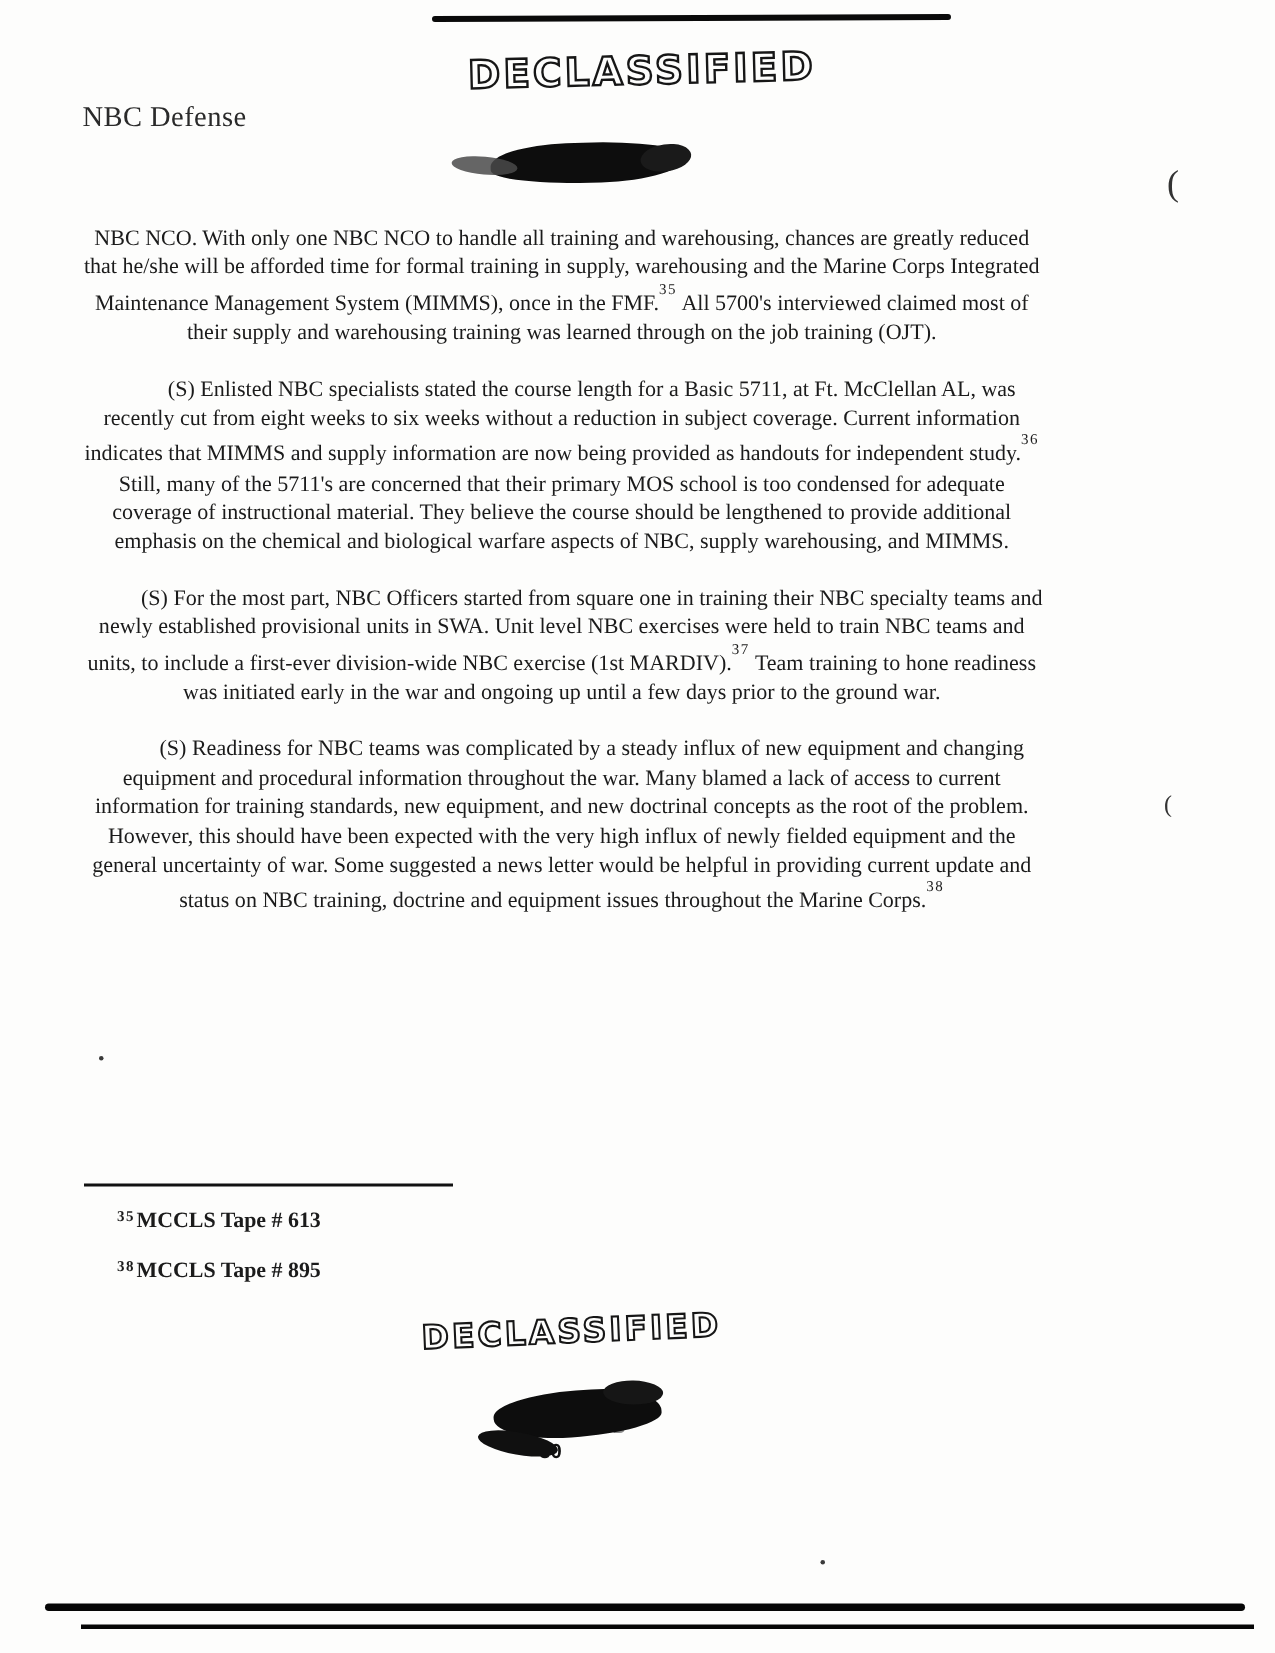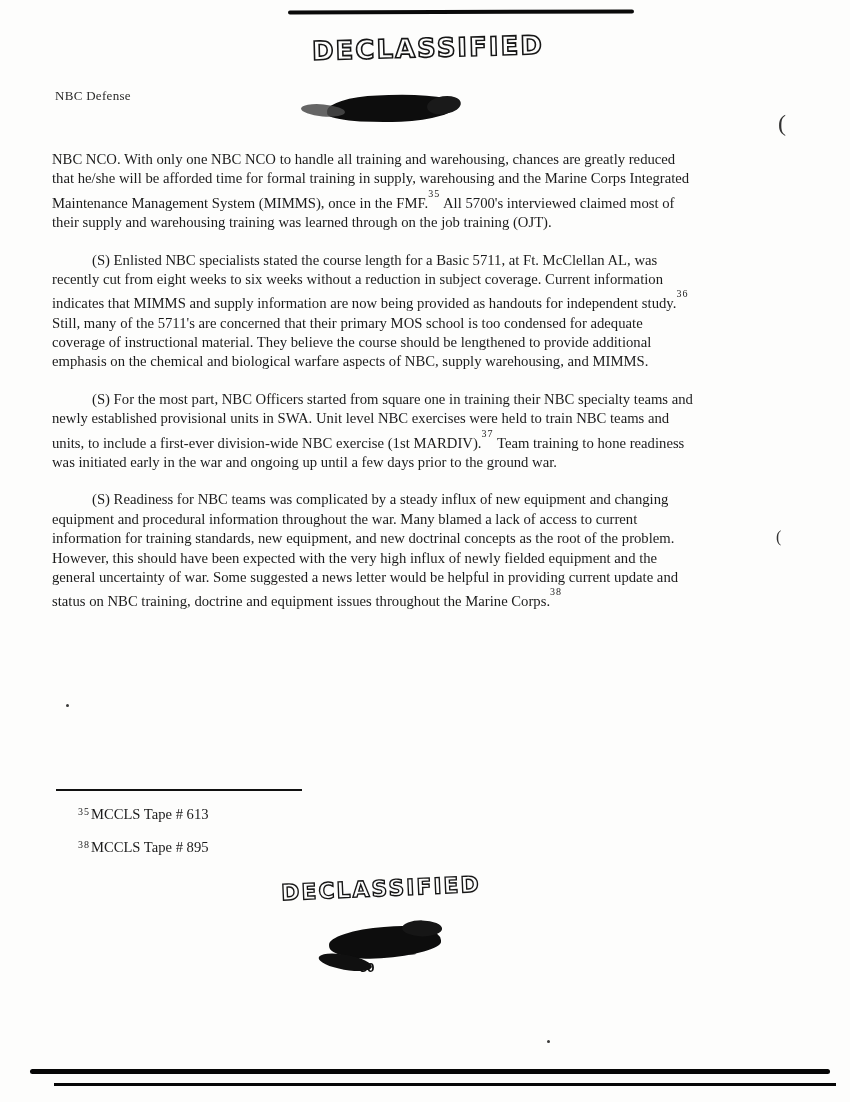--- a/index.html
+++ b/index.html
@@ -21,21 +21,21 @@
   
   .stamp {
     position:absolute; font-family:"DejaVu Sans", sans-serif; font-weight:800;
     color:transparent; -webkit-text-stroke:1.6px #161616;
     text-shadow:0 0 0 rgba(0,0,0,0); letter-spacing:2px; white-space:nowrap;
   }
   .stamp-top { left:312px; top:33px; font-size:26px; transform:rotate(-1.5deg); }
   .stamp-bottom { left:281px; top:876px; font-size:22px; -webkit-text-stroke-width:1.4px;
     transform:rotate(-2.5deg); }
 
-  .doc-header { position:absolute; left:55px; top:88px; font-size:13px;
+  .doc-header { position:absolute; left:55px; top:68px; font-size:19px;
     letter-spacing:0.3px; color:#2a2a2a; }
 
   
   .redaction { position:absolute; background:#0d0d0d; z-index:3; }
   .redaction-top { left:327px; top:95px; width:130px; height:27px;
     border-radius:45% 60% 50% 65% / 60% 50% 65% 45%; transform:rotate(-2deg); }
   .redaction-top::before { content:""; position:absolute; left:-26px; top:7px;
     width:44px; height:12px; background:#4a4a4a; transform:rotate(7deg);
     border-radius:50%; opacity:.85; }
   .redaction-top::after { content:""; position:absolute; right:-4px; top:3px;
@@ -44,37 +44,37 @@
     border-radius:55% 45% 60% 50% / 50% 60% 45% 55%; transform:rotate(-4deg); }
   .redaction-bottom::before { content:""; position:absolute; left:-12px; bottom:-9px;
     width:54px; height:15px; background:#101010; transform:rotate(14deg); border-radius:50%; }
   .redaction-bottom::after { content:""; position:absolute; right:-2px; top:-4px;
     width:40px; height:16px; background:#161616; border-radius:50%; transform:rotate(5deg); }
   .blob-text { position:absolute; left:386px; top:944px; z-index:2; font-size:12px;
     color:#8a8a8a; letter-spacing:2px; font-family:"DejaVu Sans", sans-serif; font-weight:bold; }
 
   
   .doc-body { position:absolute; left:52px; top:150px; width:645px;
-    font-size:14.7px; line-height:19.4px; }
+    font-size:14.7px; line-height:19.4px;text-align:center; }
   .doc-body p { margin:0 0 18px 0; }
   .doc-body p.indent { text-indent:40px; }
   .fn-ref { font-size:10px; position:relative; top:-5px; letter-spacing:1px; }
 
   
   .paren { position:absolute; color:#333; font-family:"Liberation Serif", serif; }
   .paren-1 { left:778px; top:110px; font-size:24px; }
   .paren-2 { left:776px; top:528px; font-size:16px; }
   .speck { position:absolute; width:3px; height:3px; background:#3a3a3a; border-radius:50%; }
   .speck-1 { left:66px; top:704px; }
   .speck-2 { left:547px; top:1040px; }
 
   
   .footnotes { position:absolute; left:56px; top:789px; width:560px; }
   .fn-rule { width:246px; height:2px; background:#111; margin-bottom:15px; }
-  .footnote { margin:0 0 16px 22px; font-size:14.6px; color:#1b1b1b; }
+  .footnote { margin:0 0 16px 22px; font-size:14.6px; color:#1b1b1b;font-weight:bold; }
   .footnote .fn-num { font-size:10px; position:relative; top:-4px; margin-right:1px; letter-spacing:1px; }
 
   .page-number { position:absolute; left:350px; top:960px; width:34px;
     text-align:center; font-size:13.5px; font-weight:bold; color:#111;
     font-family:"Liberation Sans", sans-serif; }
 </style>
 </head>
 <body>
 
 <div class="page">

